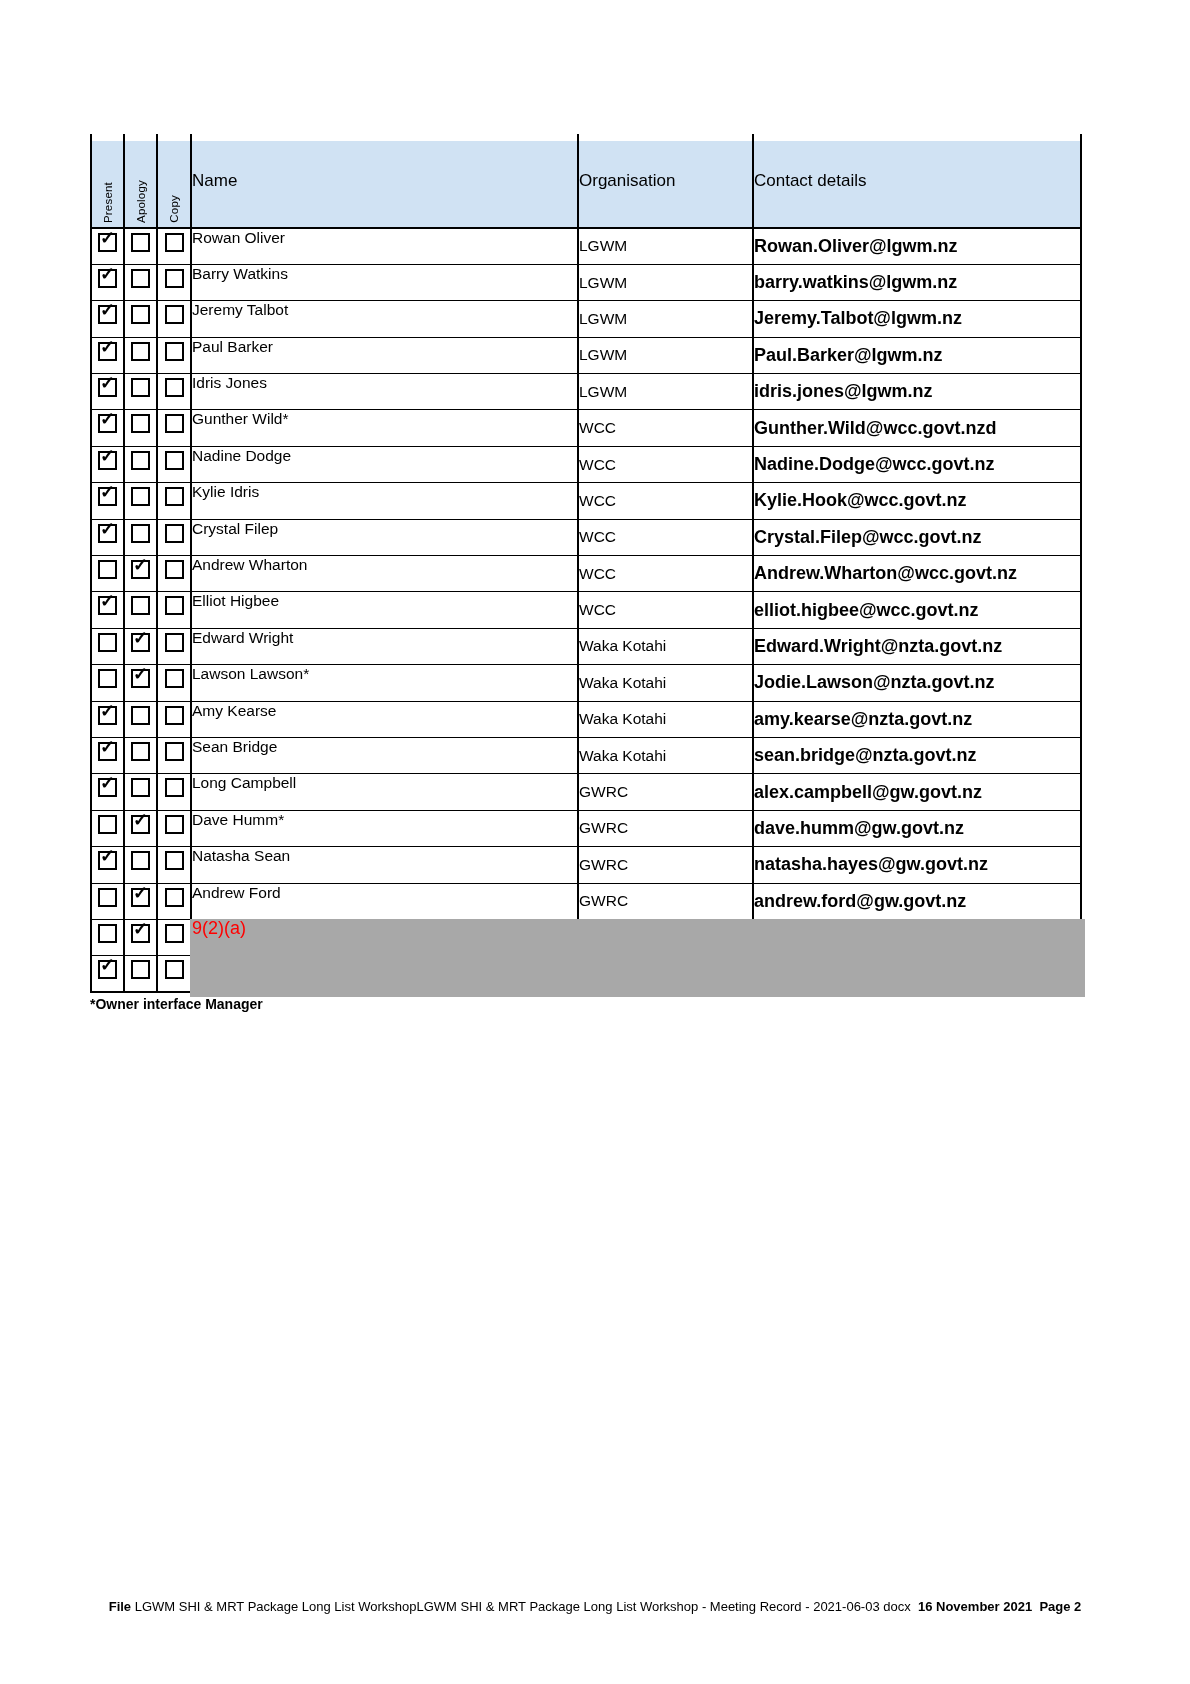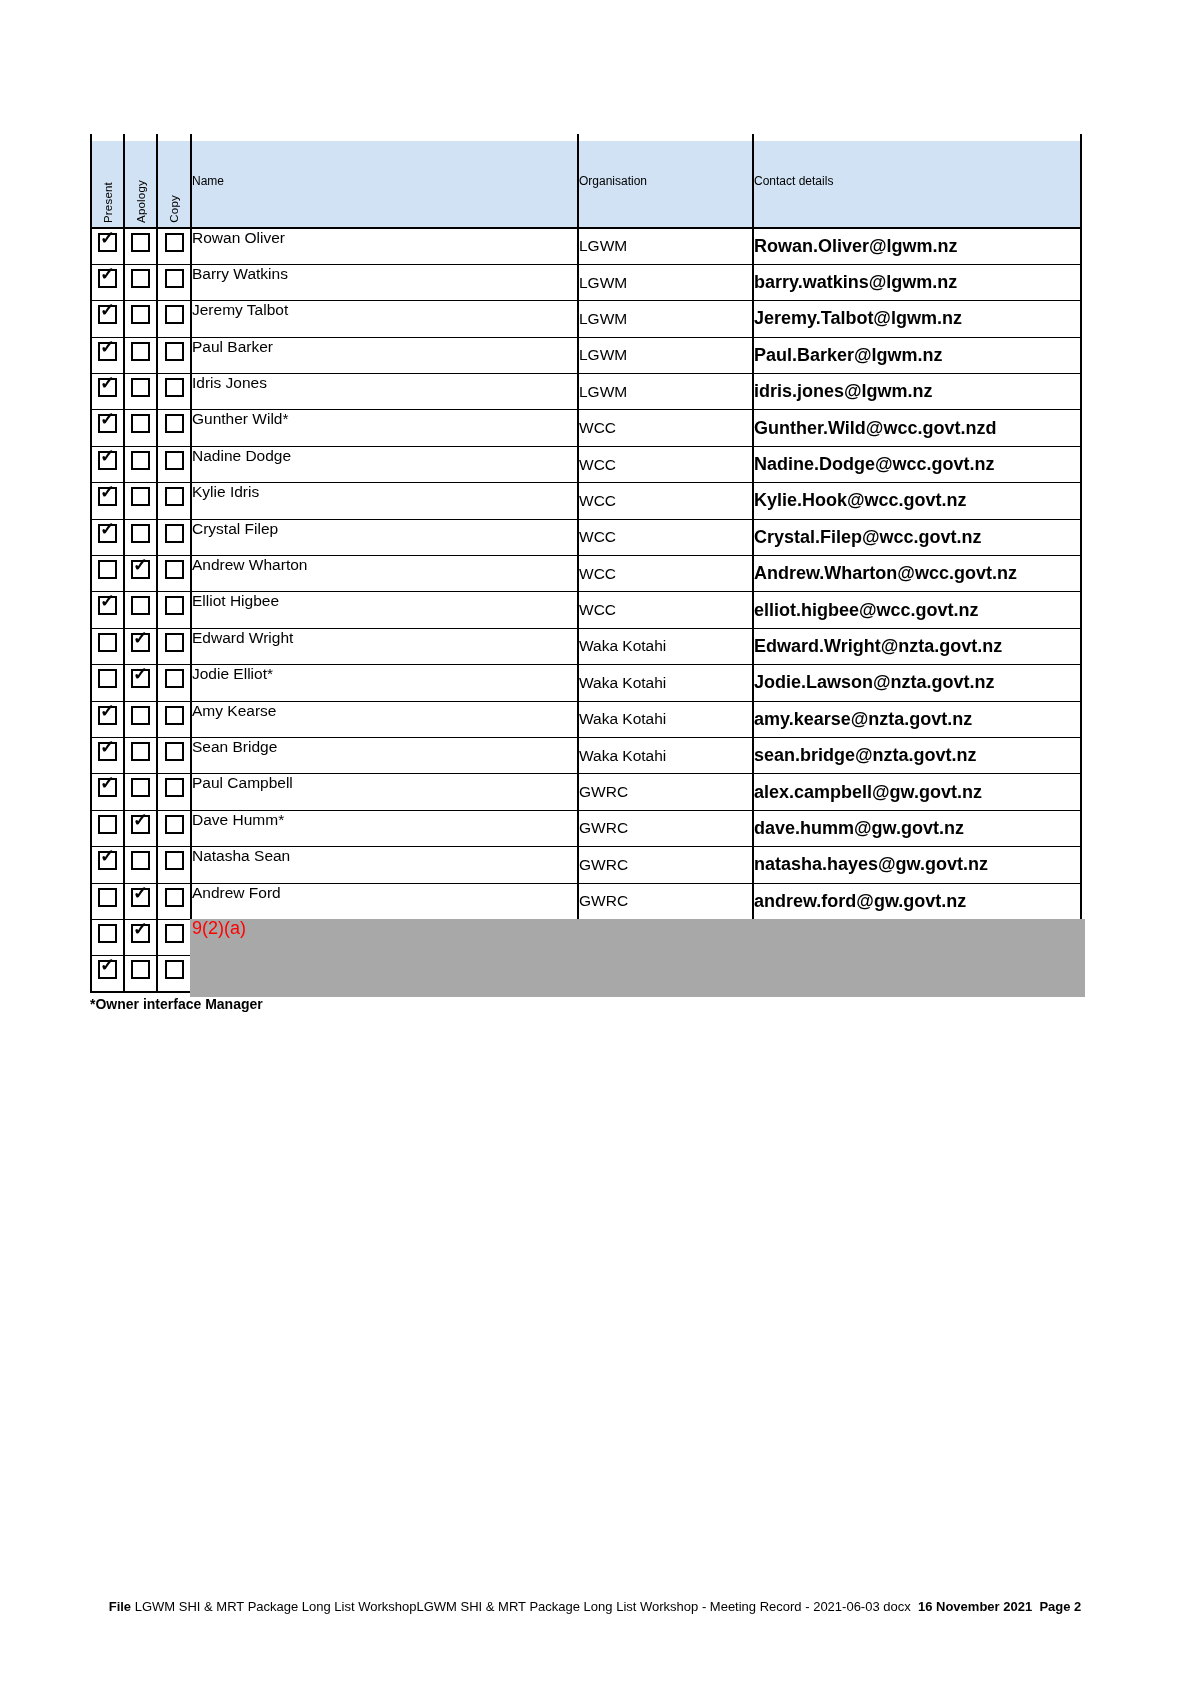--- a/index.html
+++ b/index.html
@@ -32,21 +32,21 @@
     border-bottom-width: 2px;
     height: 93px;
     background: linear-gradient(#ffffff 7px, var(--hdr) 7px);
     font-weight: normal;
   }
   th.hdr-text {
     text-align: left;
     vertical-align: middle;
     padding-left: 8px;
     padding-bottom: 12px;
-    font-size: 12px;
+    font-size: 17px;
   }
   th.hdr-cb { vertical-align: bottom; text-align: center; padding-bottom: 10px; }
   .vert {
     display: inline-block;
     writing-mode: vertical-rl;
     transform: rotate(180deg);
     font-size: 11.5px;
     letter-spacing: .2px;
   }
 
@@ -344,21 +344,21 @@
               <div class="cb"></div>
             </td>
     <td class="cbc">
               <div class="cb">
                 <span class="check">✓</span>
               </div>
             </td>
     <td class="cbc">
               <div class="cb"></div>
             </td>
-    <td class="name-cell">Jodie Elliot*</td>
+    <td class="name-cell">Lawson Lawson*</td>
     <td class="org-cell">Waka Kotahi</td>
     <td class="contact-cell">Jodie.Lawson@nzta.govt.nz</td>
   </tr>
           <tr>
     <td class="cbc">
               <div class="cb">
                 <span class="check">✓</span>
               </div>
             </td>
     <td class="cbc">
@@ -392,21 +392,21 @@
               <div class="cb">
                 <span class="check">✓</span>
               </div>
             </td>
     <td class="cbc">
               <div class="cb"></div>
             </td>
     <td class="cbc">
               <div class="cb"></div>
             </td>
-    <td class="name-cell">Paul Campbell</td>
+    <td class="name-cell">Long Campbell</td>
     <td class="org-cell">GWRC</td>
     <td class="contact-cell">alex.campbell@gw.govt.nz</td>
   </tr>
           <tr>
     <td class="cbc">
               <div class="cb"></div>
             </td>
     <td class="cbc">
               <div class="cb">
                 <span class="check">✓</span>

